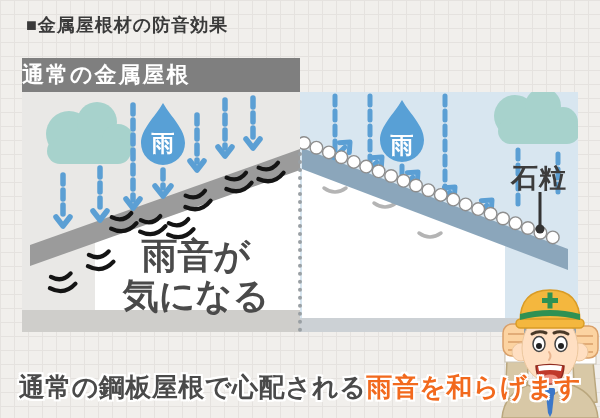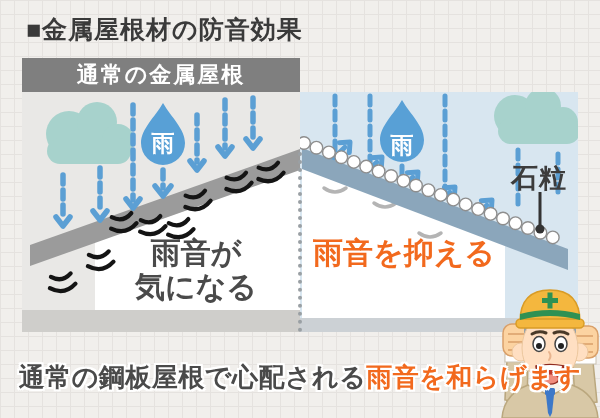--- a/index.html
+++ b/index.html
@@ -7,58 +7,58 @@
     position:relative;width:600px;height:418px;overflow:hidden;
     font-family:"Liberation Sans","DejaVu Sans",sans-serif;
     background-color:#f1efec;
     background-image:
       linear-gradient(#e5e2df 1px, transparent 1px),
       linear-gradient(90deg, #e5e2df 1px, transparent 1px);
     background-size:14px 14px;
   }
   .title{
     position:absolute;left:26px;top:13px;
-    font-size:25px;font-weight:bold;color:#3a3a3a;letter-spacing:1px;
+    font-size:18px;font-weight:bold;color:#3a3a3a;letter-spacing:1px;
   }
   .hdr{
     position:absolute;top:58px;height:34px;width:278px;
-    display:flex;align-items:center;justify-content:center;
+    display:flex;align-items:center;justify-content:flex-start;
     color:#fff;font-size:22px;font-weight:bold;letter-spacing:2px;
   }
   .hdr-left{left:22px;background:var(--header-gray,#7f7f7f);}
   .hdr-right{left:300px;background:var(--header-navy,#17466b);}
   .panel{position:absolute;top:92px;width:278px;height:240px;}
   .panel-left{left:22px;background:var(--sky-gray,#e9e8e6);}
   .panel-right{left:300px;background:var(--sky-blue,#d8e6f0);}
   .panel svg{position:absolute;left:0;top:0;}
   .divider{
     position:absolute;left:298px;top:152px;height:180px;width:0;
     border-left:4px dotted #9aa0a4;z-index:3;
   }
   .rain-chip{
     position:absolute;width:40px;text-align:center;
     color:#fff;font-size:23px;font-weight:bold;z-index:2;
   }
   .caption{
     position:absolute;top:236px;width:200px;text-align:center;z-index:2;
-    font-size:30px;font-weight:bold;color:var(--text-dark,#4a4a4a);line-height:1.12;
+    font-size:36px;font-weight:bold;color:var(--text-dark,#4a4a4a);line-height:1.12;
   }
   .caption .orange{color:var(--accent-orange,#f2691d);}
   .granule-label{
     position:absolute;left:511px;top:160px;z-index:2;
     font-size:27px;font-weight:bold;color:#3c3c3c;letter-spacing:1px;
   }
   .footer-line{
     position:absolute;text-align:center;z-index:6;
     font-weight:bold;font-size:26px;color:var(--text-dark,#4a4a4a);letter-spacing:0.5px;
     text-shadow:-2px -2px 0 #fff,2px -2px 0 #fff,-2px 2px 0 #fff,2px 2px 0 #fff,
                 -2px 0 0 #fff,2px 0 0 #fff,0 -2px 0 #fff,0 2px 0 #fff;
   }
   .footer-1{left:0;top:341px;width:560px;}
-  .footer-2{left:0;top:360px;width:600px;}
+  .footer-2{left:0;top:370px;width:600px;}
   .footer-line .orange{color:var(--accent-orange,#f2691d);}
   .worker{position:absolute;left:494px;top:278px;z-index:5;}
 </style>
 </head>
 <body>
 
 <div class="stage">
 
   <div class="title">■金属屋根材の防音効果</div>
 
@@ -245,21 +245,20 @@
   <div class="divider"></div>
 
   <div class="rain-chip" style="left:143px;top:128px;">雨</div>
   <div class="rain-chip" style="left:382px;top:130px;">雨</div>
 
   <div class="caption" style="left:96px;">
     <div>雨音が</div>
     <div>気になる</div>
   </div>
   <div class="caption" style="left:304px;">
-    <div class="orange">雨音を抑える</div>
   </div>
 
   <div class="granule-label">石粒</div>
 
   <div class="footer-line footer-2">
     <span>通常の鋼板屋根で心配される</span><span class="orange">雨音を和らげます</span>
   </div>
 
   <svg class="worker" width="112" height="140" viewBox="0 0 112 140">
     <g>

